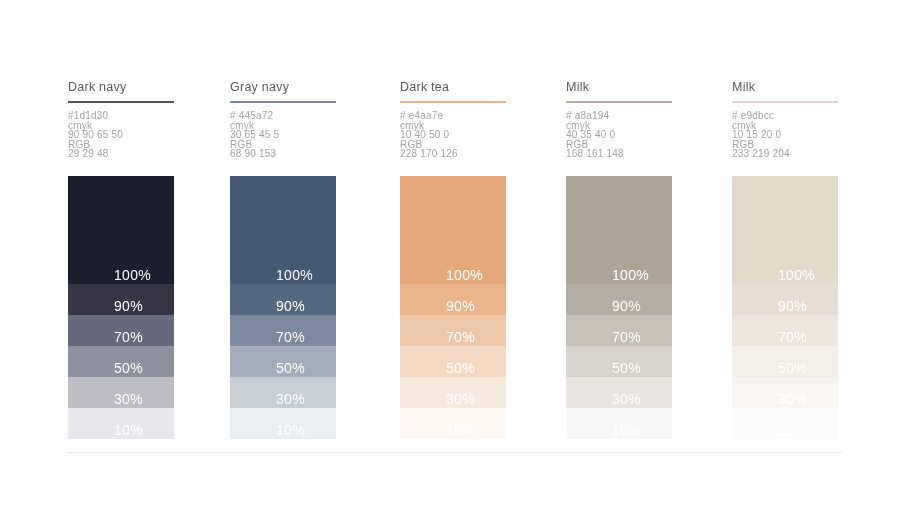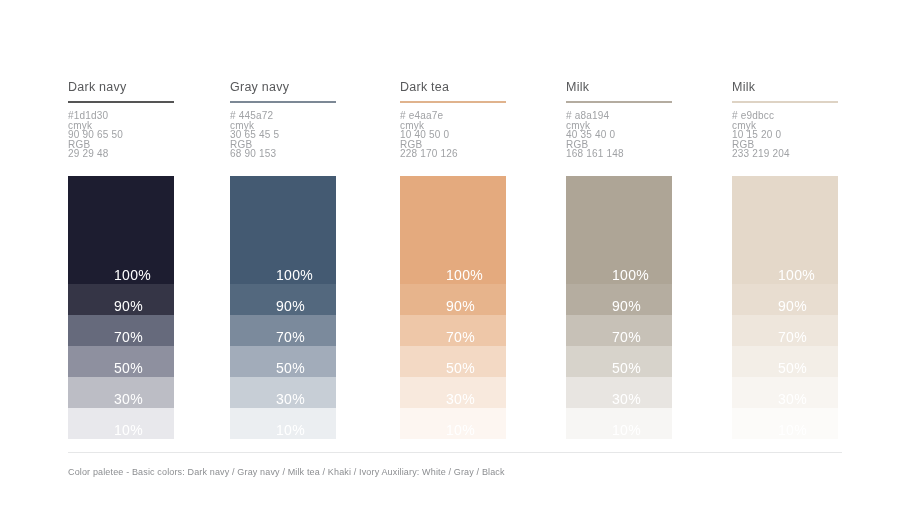--- a/index.html
+++ b/index.html
@@ -269,15 +269,14 @@
           </div>
           <div class="swatch tint" style="background: rgb(252, 251, 249);">
             <div class="swatch-label">10%</div>
           </div>
         </div>
       </div>
     </div>
 
   <div class="sep-line"></div>
 
-  <div class="footer-note">Color paletee - Basic colors: Dark navy / Gray navy / Milk tea / Khaki / Ivory  Auxiliary: White / Gray / Black</div>
 
 </div>
 
 </body></html>

